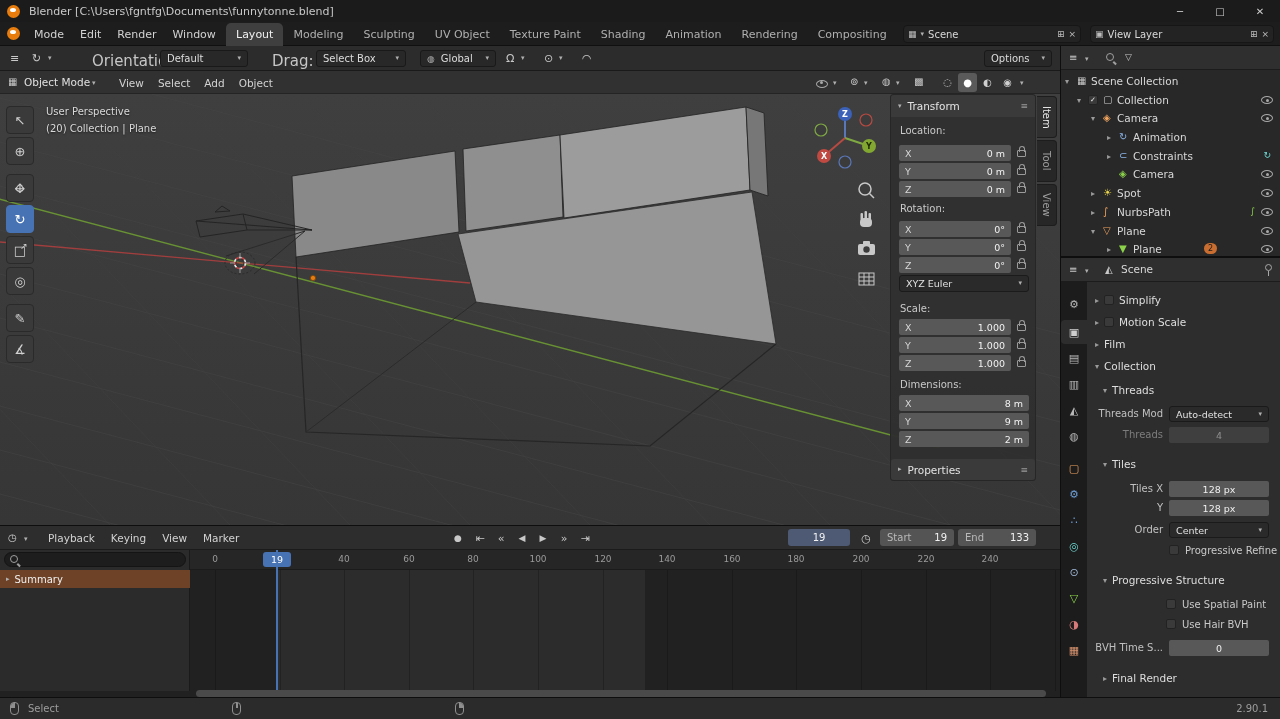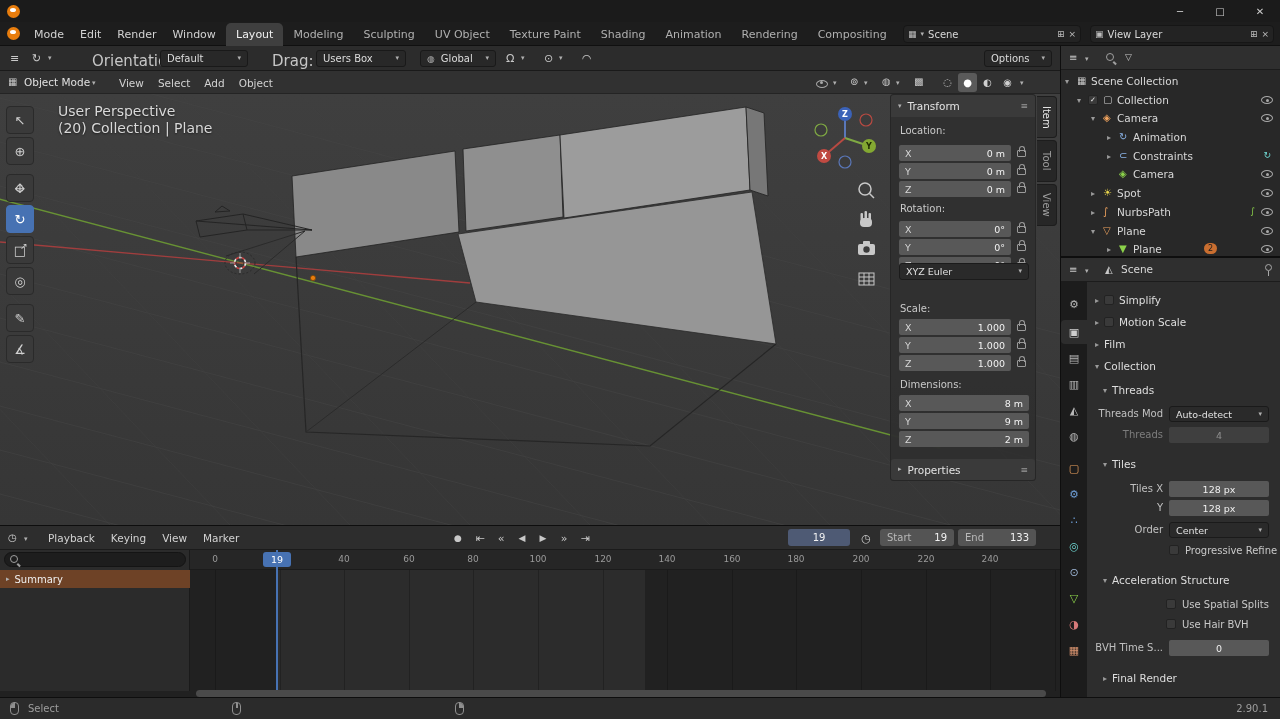--- a/index.html
+++ b/index.html
@@ -30,21 +30,21 @@
 .drop .caret{margin-left:auto}
 .tr-ico{position:absolute;top:5px;font-size:11px;color:#c8c8c8;line-height:15px}
 
 #viewport{position:absolute;left:0;top:71px;width:1060px;height:454px;background:#3b3b3b}
 #vp-header{position:absolute;left:0;top:0;width:100%;height:23px;background:#313131;border-bottom:1px solid #242424;z-index:30}
 #vp-header .menu-item{height:23px;font-size:10.5px;padding:0 7px}
 .vph-ico{position:absolute;top:5px;font-size:10px;color:#c8c8c8}
 .shade{position:absolute;top:2px;width:19px;height:19px;display:flex;align-items:center;justify-content:center;border-radius:3px;font-size:10px;color:#cfcfcf}
 .shade.active{background:#5a5a5a;color:#fff}
 #scene-svg{position:absolute;left:0;top:23px;z-index:1}
-#overlay-text{position:absolute;left:58px;top:32px;z-index:10;color:#d9d9d9;font-size:14px;text-shadow:0 1px 2px rgba(0,0,0,.55);line-height:17px}
+#overlay-text{position:absolute;left:46px;top:32px;z-index:10;color:#d9d9d9;font-size:10px;text-shadow:0 1px 2px rgba(0,0,0,.55);line-height:17px}
 
 .tool-btn{position:absolute;left:6px;width:28px;height:28px;background:#3a3a3a;border:1px solid #2a2a2a;border-radius:4px;display:flex;align-items:center;justify-content:center;color:#d0d0d0;font-size:13px;z-index:20}
 .tool-btn.active{background:#4772b3;border-color:#4772b3;color:#fff}
 .stack{position:relative;width:100%;height:100%}
 .stack span{position:absolute;left:0;top:0;width:100%;height:100%;display:flex;align-items:center;justify-content:center}
 .stack .g2{font-size:9px;transform:translate(4px,-4px)}
 
 #npanel{position:absolute;left:890px;top:23px;width:146px;height:387px;background:rgba(48,48,48,.97);border:1px solid #262626;border-radius:3px;z-index:25}
 #npanel .phead-row{position:absolute;left:0;top:0;width:100%;height:22px;background:#3a3a3a;border-radius:3px 3px 0 0;display:flex;align-items:center;padding:0 7px;gap:6px;color:#e3e3e3;font-size:10.5px}
 #npanel .sec{position:absolute;left:9px;font-size:10px;color:#c9c9c9}
@@ -117,20 +117,21 @@
 .mouse::before{content:'';position:absolute;background:#8f8f8f}
 .mou-l::before{left:0;top:0;width:4px;height:5px;border-radius:3px 0 0 0}
 .mou-m::before{left:3px;top:0;width:2px;height:5px}
 .mou-r::before{right:0;top:0;width:4px;height:5px;border-radius:0 3px 0 0}
 </style>
 </head>
 <body>
 
 <div id="titlebar">
   <span class="blogo"></span>
+  <span class="title">Blender [C:\Users\fgntfg\Documents\funnytonne.blend]</span>
   <div id="winbtns">
     <span class="winbtn">─</span>
     <span class="winbtn">□</span>
     <span class="winbtn">✕</span>
   </div>
 </div>
 
 <div id="topbar">
   <span class="abs" style="left:7px;top:5px"><span class="blogo" style="display:inline-block"></span></span>
   <div class="abs" style="left:26px;top:0;display:flex">
@@ -172,21 +173,21 @@
   <span class="tr-ico" style="left:10px">≡</span>
   <span class="tr-ico" style="left:32px">↻</span>
   <span class="caret abs" style="left:48px;top:9px">▾</span>
   <span class="lbl" style="left:92px">Orientation:</span>
   <div class="drop" style="left:160px;width:88px">
     <span>Default</span>
     <span class="caret">▾</span>
   </div>
   <span class="lbl" style="left:272px">Drag:</span>
   <div class="drop" style="left:316px;width:90px">
-    <span>Users Box</span>
+    <span>Select Box</span>
     <span class="caret">▾</span>
   </div>
   <div class="drop" style="left:420px;width:76px">
     <span class="mini-ico">◍</span>
     <span>Global</span>
     <span class="caret">▾</span>
   </div>
   <span class="tr-ico" style="left:506px">Ω</span>
   <span class="caret abs" style="left:521px;top:9px">▾</span>
   <span class="tr-ico" style="left:544px">⊙</span>
@@ -403,21 +404,21 @@
     <div class="nfield" style="top:144px">
         <span class="axis">Y</span>
         <span>0°</span>
       </div>
     <span class="lock" style="top:149px"></span>
     <div class="nfield" style="top:162px">
         <span class="axis">Z</span>
         <span>0°</span>
       </div>
     <span class="lock" style="top:167px"></span>
-    <div class="ndrop" style="top:168px">
+    <div class="ndrop" style="top:180px">
         <span>XYZ Euler</span>
         <span class="caret">▾</span>
       </div>
     <span class="sec" style="top:208px">Scale:</span>
     <div class="nfield" style="top:224px">
         <span class="axis">X</span>
         <span>1.000</span>
       </div>
     <span class="lock" style="top:229px"></span>
     <div class="nfield" style="top:242px">
@@ -693,24 +694,24 @@
       </div>
     <span class="plabel" style="top:240px">Order</span>
     <div class="pdrop" style="top:240px">
       <span>Center</span>
       <span class="caret">▾</span>
     </div>
     <span class="pcheck" style="top:263px;left:82px"></span>
     <span class="pchecklab" style="top:262px;left:98px">Progressive Refine</span>
     <div class="phead" style="top:288px;left:16px">
       <span class="arr">▾</span>
-      <span>Acceleration Structure</span>
+      <span>Progressive Structure</span>
     </div>
     <span class="pcheck" style="top:317px;left:79px"></span>
-    <span class="pchecklab" style="top:316px;left:95px">Use Spatial Splits</span>
+    <span class="pchecklab" style="top:316px;left:95px">Use Spatial Paint</span>
     <span class="pcheck" style="top:337px;left:79px"></span>
     <span class="pchecklab" style="top:336px;left:95px">Use Hair BVH</span>
     <span class="plabel" style="top:358px">BVH Time S...</span>
     <div class="pfield" style="top:358px">
         <span>0</span>
       </div>
     <div class="phead" style="top:386px;left:16px">
       <span class="arr">▸</span>
       <span>Final Render</span>
     </div>

